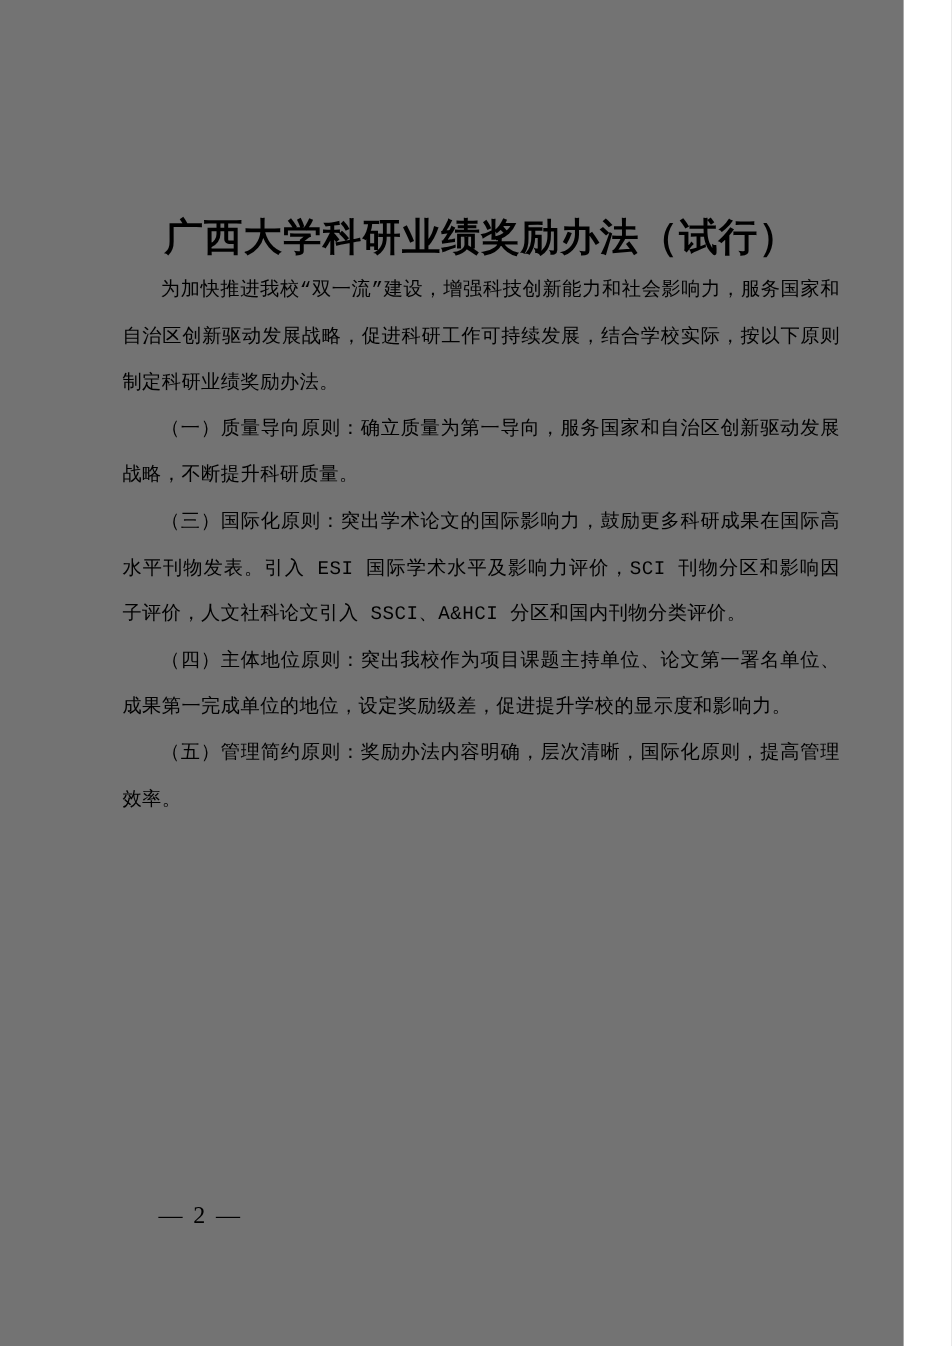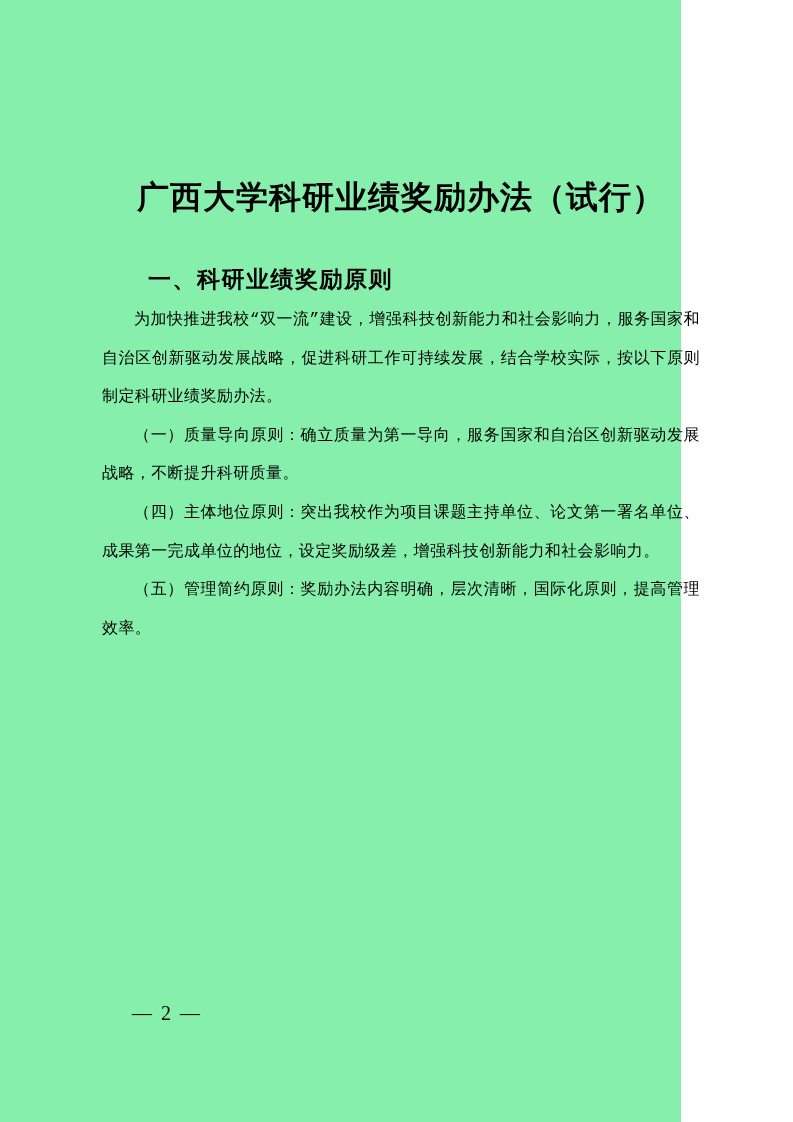--- a/index.html
+++ b/index.html
@@ -11,23 +11,23 @@
   body {
     width: 793px;
     height: 1122px;
     font-family: "Liberation Serif", serif;
     color: #000000;
     position: relative;
     overflow: hidden;
   }
   .page {
     position: relative;
-    width: 681px;
+    width: 753px;
     height: 1122px;
-    background: #86efac;
+    background: #737373;
   }
   .content {
     position: absolute;
     left: 102px;
     top: 0;
     width: 598px;
   }
   .doc-title {
     margin: 0;
     padding-top: 178px;
@@ -69,27 +69,27 @@
     font-family: "Liberation Serif", serif;
   }
 </style>
 </head>
 <body>
 
 <div class="page">
   <div class="content">
     <h1 class="doc-title">广西大学科研业绩奖励办法（试行）</h1>
 
-    <h2 class="section-heading">一、科研业绩奖励原则</h2>
 
     <p class="para first">为加快推进我校“双一流”建设，增强科技创新能力和社会影响力，服务国家和自治区创新驱动发展战略，促进科研工作可持续发展，结合学校实际，按以下原则制定科研业绩奖励办法。</p>
 
     <p class="para">（一）质量导向原则：确立质量为第一导向，服务国家和自治区创新驱动发展战略，不断提升科研质量。</p>
 
 
+    <p class="para">（三）国际化原则：突出学术论文的国际影响力，鼓励更多科研成果在国际高水平刊物发表。引入 ESI 国际学术水平及影响力评价，SCI 刊物分区和影响因子评价，人文社科论文引入 SSCI、A&amp;HCI 分区和国内刊物分类评价。</p>
 
-    <p class="para">（四）主体地位原则：突出我校作为项目课题主持单位、论文第一署名单位、成果第一完成单位的地位，设定奖励级差，增强科技创新能力和社会影响力。</p>
+    <p class="para">（四）主体地位原则：突出我校作为项目课题主持单位、论文第一署名单位、成果第一完成单位的地位，设定奖励级差，促进提升学校的显示度和影响力。</p>
 
     <p class="para">（五）管理简约原则：奖励办法内容明确，层次清晰，国际化原则，提高管理效率。</p>
   </div>
 
   <div class="page-footer">— 2 —</div>
 </div>
 
 </body></html>

